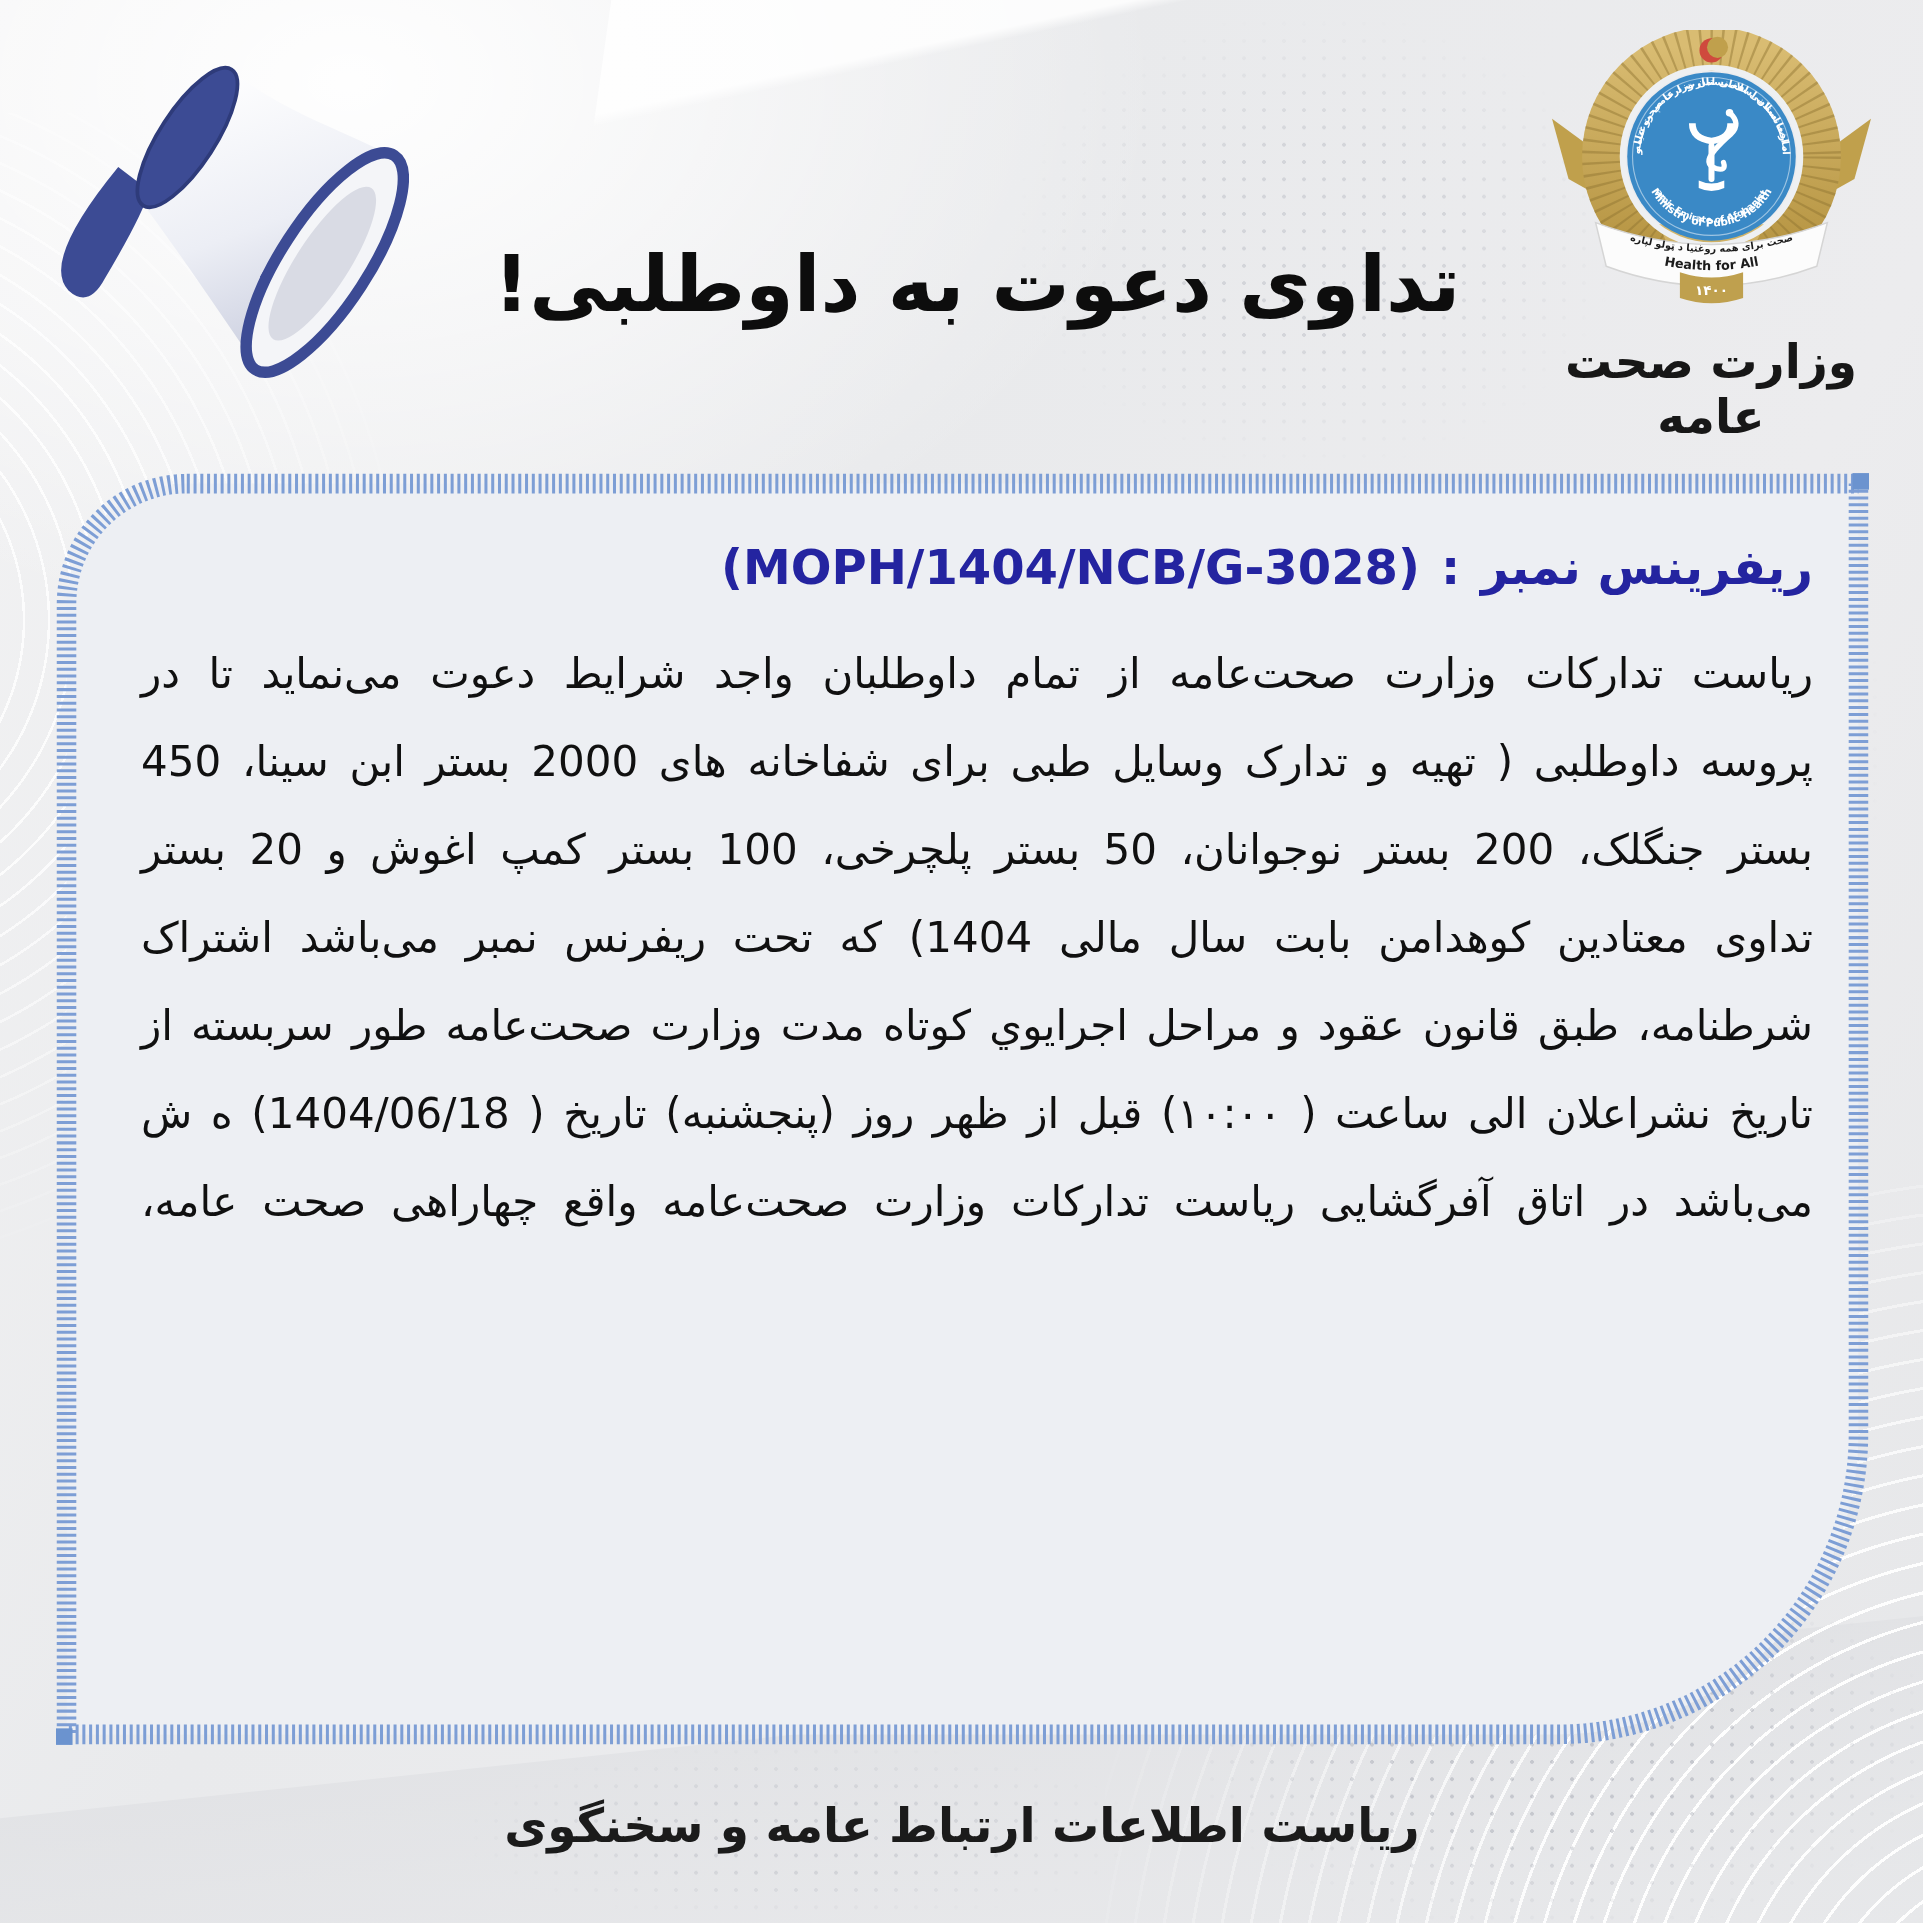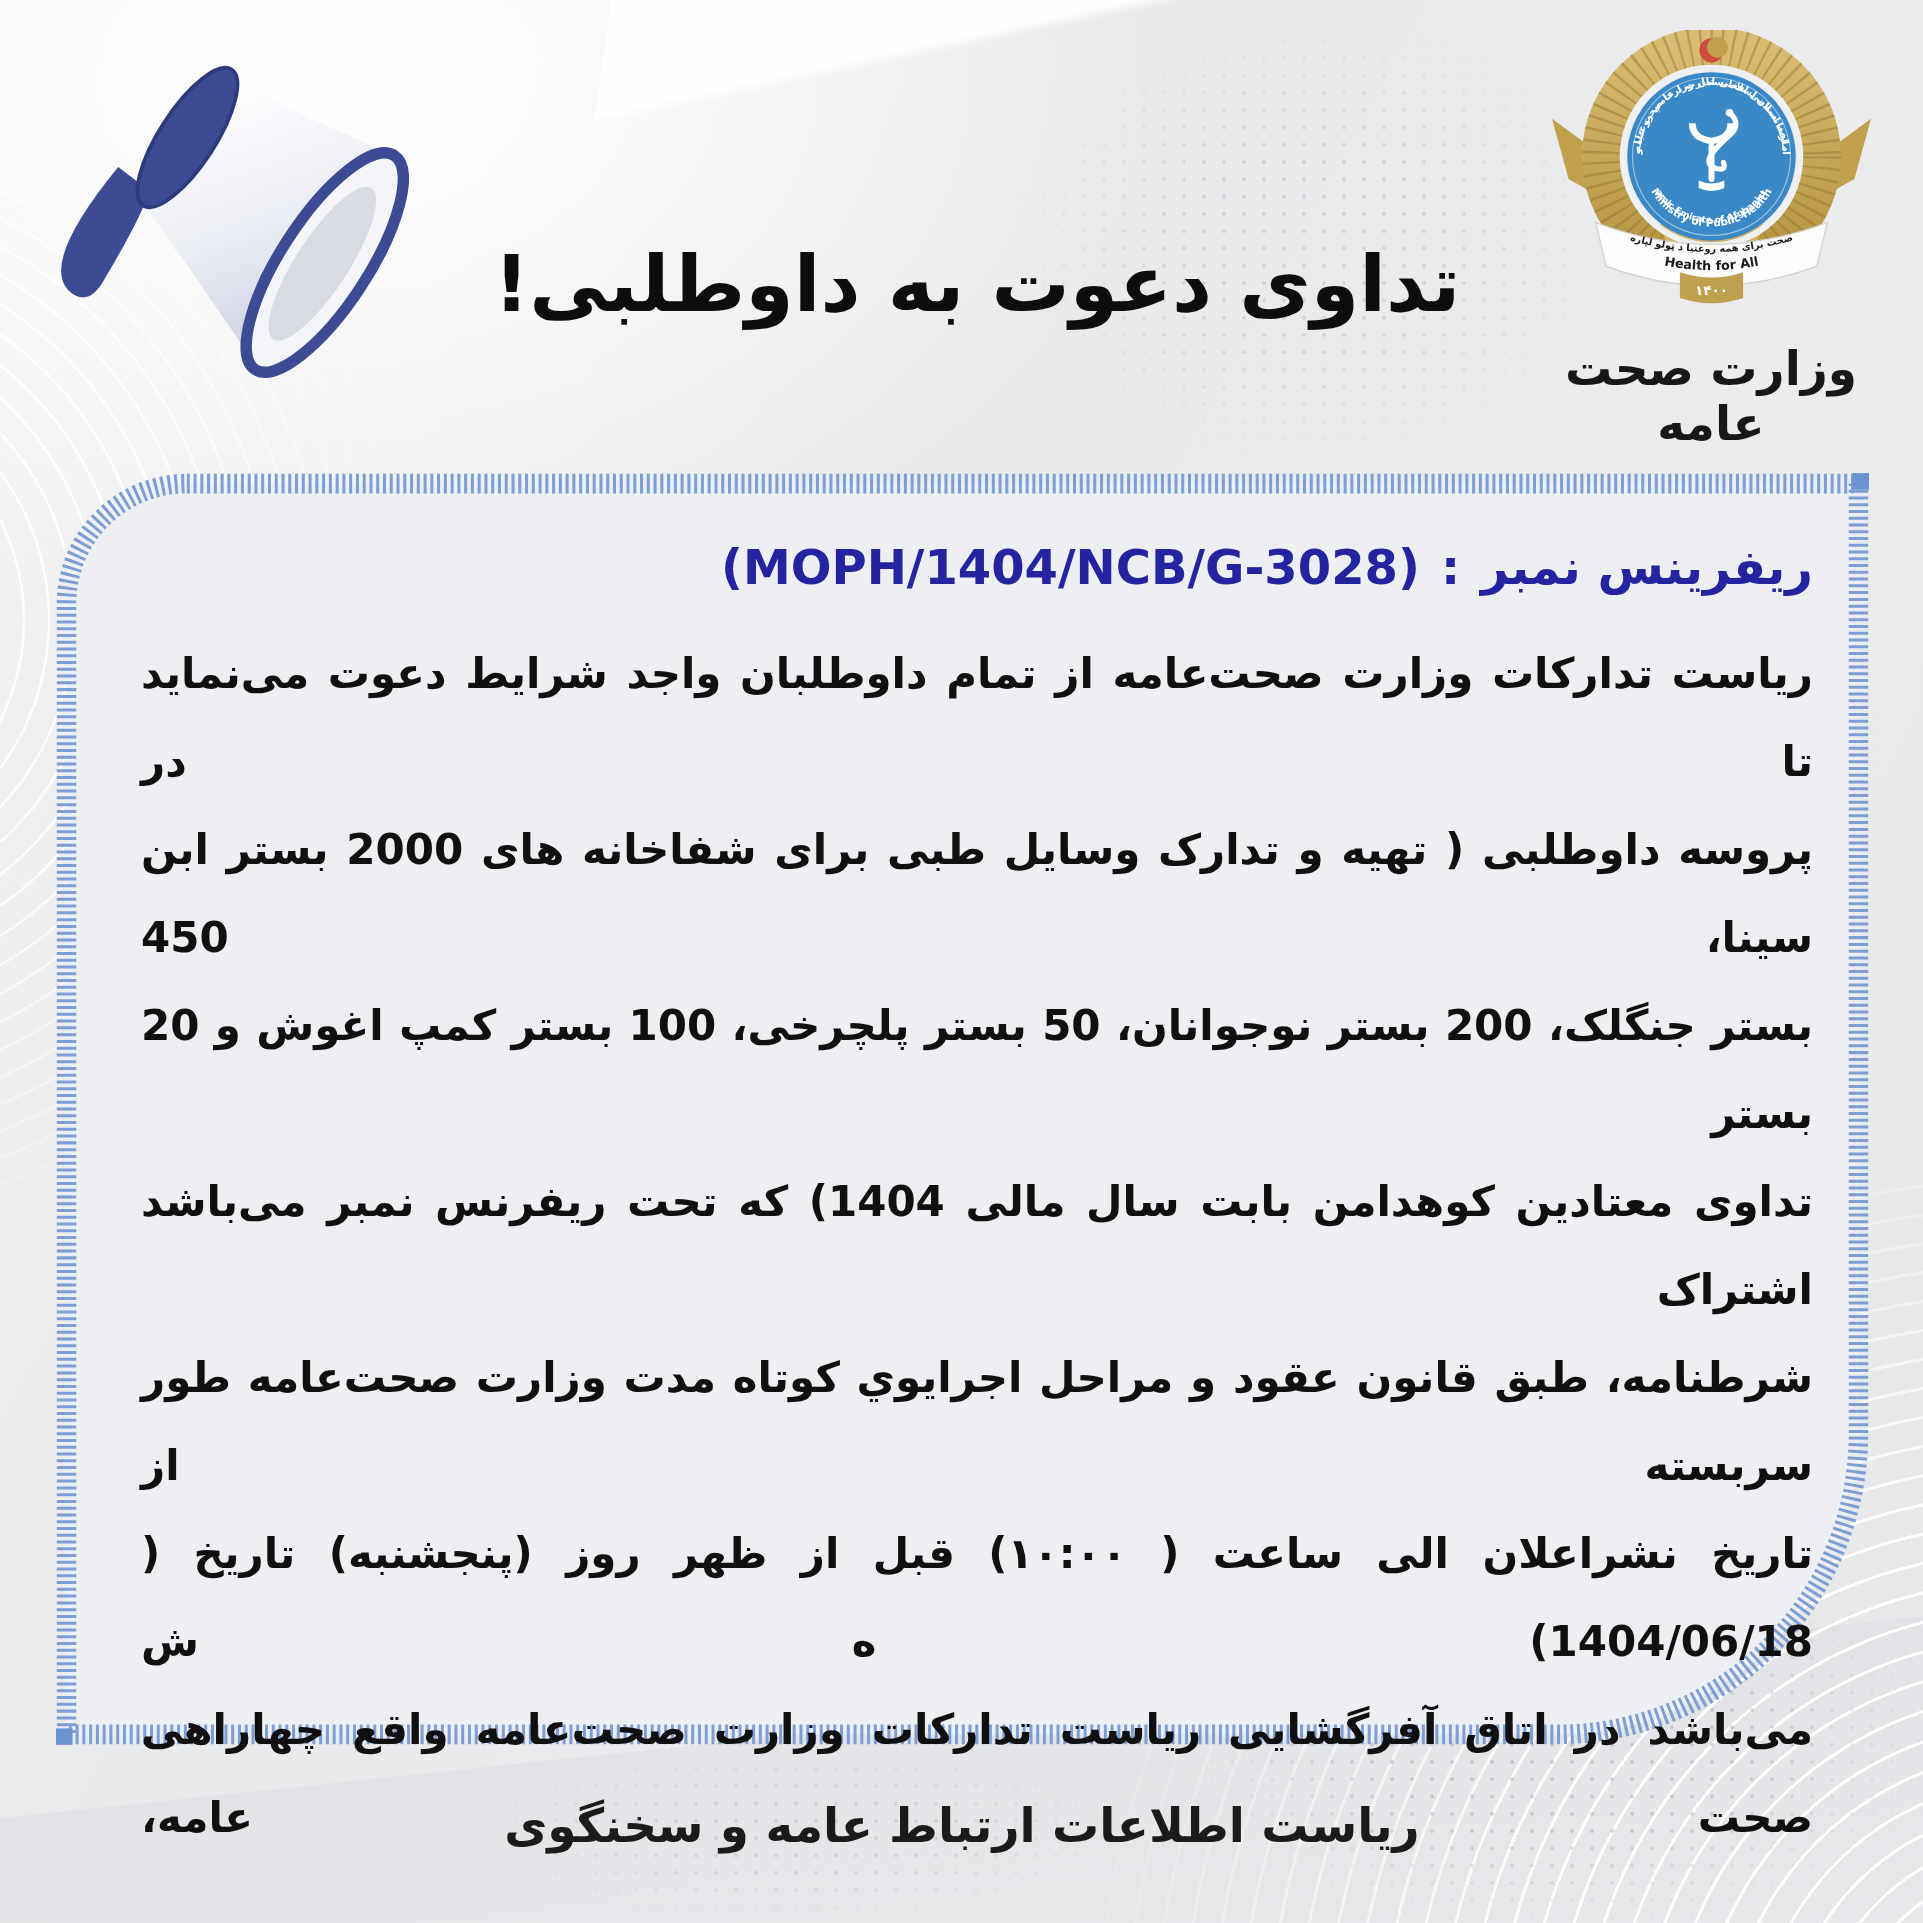--- a/index.html
+++ b/index.html
@@ -42,32 +42,32 @@
   .dots-bl{left:466px;top:1743px;width:676px;height:180px;opacity:.5;
     -webkit-mask-image:radial-gradient(ellipse at center,#000 30%,transparent 72%);
     mask-image:radial-gradient(ellipse at center,#000 30%,transparent 72%);}
 
   
   .megaphone{position:absolute;left:56px;top:38px;width:353px;height:383px;}
   .page-title{position:absolute;left:421px;right:391px;top:239px;
     direction:rtl;text-align:center;
     font-size:78px;font-weight:bold;color:#0d0d0d;letter-spacing:0;}
   .logo-block{position:absolute;right:44px;top:30px;width:338px;text-align:center;}
-  .logo-wordmark{direction:rtl;font-size:47px;font-weight:bold;color:#171717;margin-top:22px;
+  .logo-wordmark{direction:rtl;font-size:47px;font-weight:bold;color:#171717;margin-top:15px;
     letter-spacing:0.8px;}
 
   
   .box-svg{position:absolute;left:53px;top:470px;width:1819px;height:1278px;}
   .box-content{position:absolute;left:53px;top:470px;width:1819px;height:1278px;
     box-sizing:border-box;padding:69px 59px 0 59px;}
   .ref-line{direction:rtl;text-align:right;font-size:48px;font-weight:bold;color:#2424a0;
     margin-bottom:35px;white-space:nowrap;}
   .ref-line .sep{padding:0 21px;}
   .body-lines{direction:rtl;color:#101010;}
-  .line{font-size:42px;line-height:88px;font-weight:bold;
+  .line{font-size:42px;line-height:88px;font-weight:normal;
     text-align:justify;text-align-last:justify;text-justify:inter-word;margin-left:29px;}
   
   .signature{position:absolute;left:0;right:0;top:1798px;text-align:center;direction:rtl;
     font-size:47px;font-weight:600;color:#1b1b1b;letter-spacing:0.8px;}
 </style>
 </head>
 <body>
 
 <div class="sweep-tl"></div>
 <div class="wedge-top"></div>

